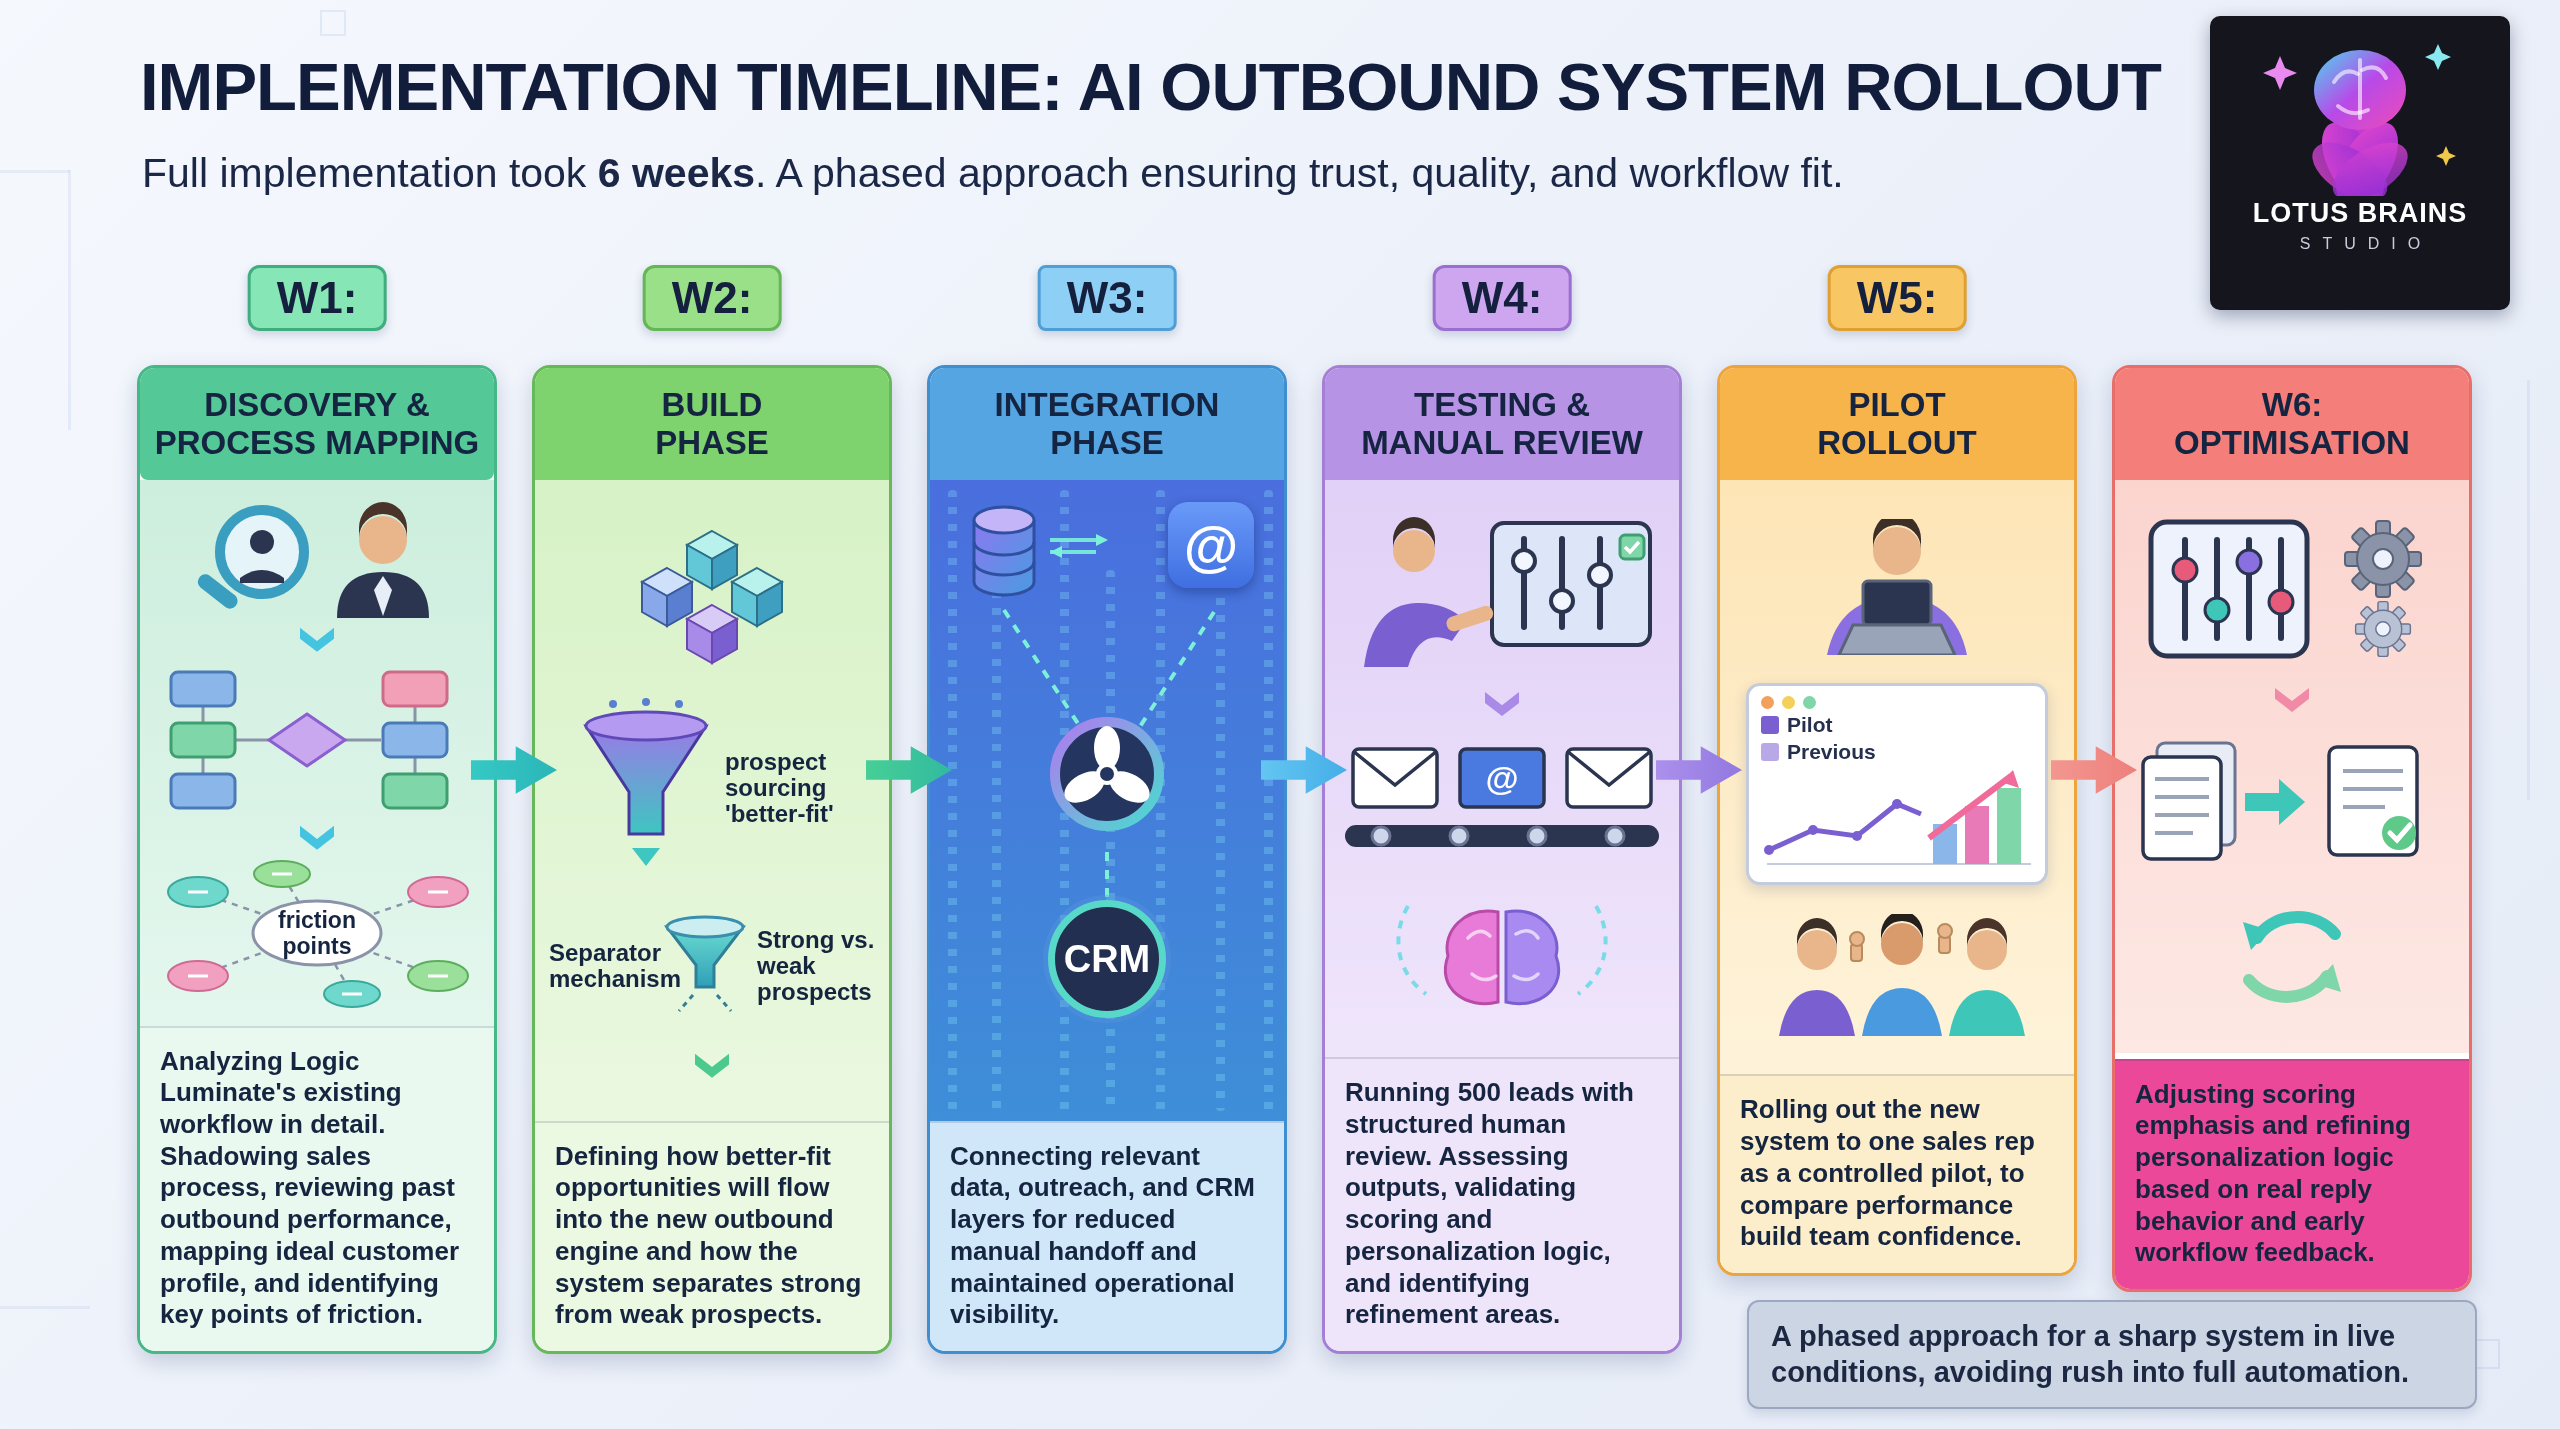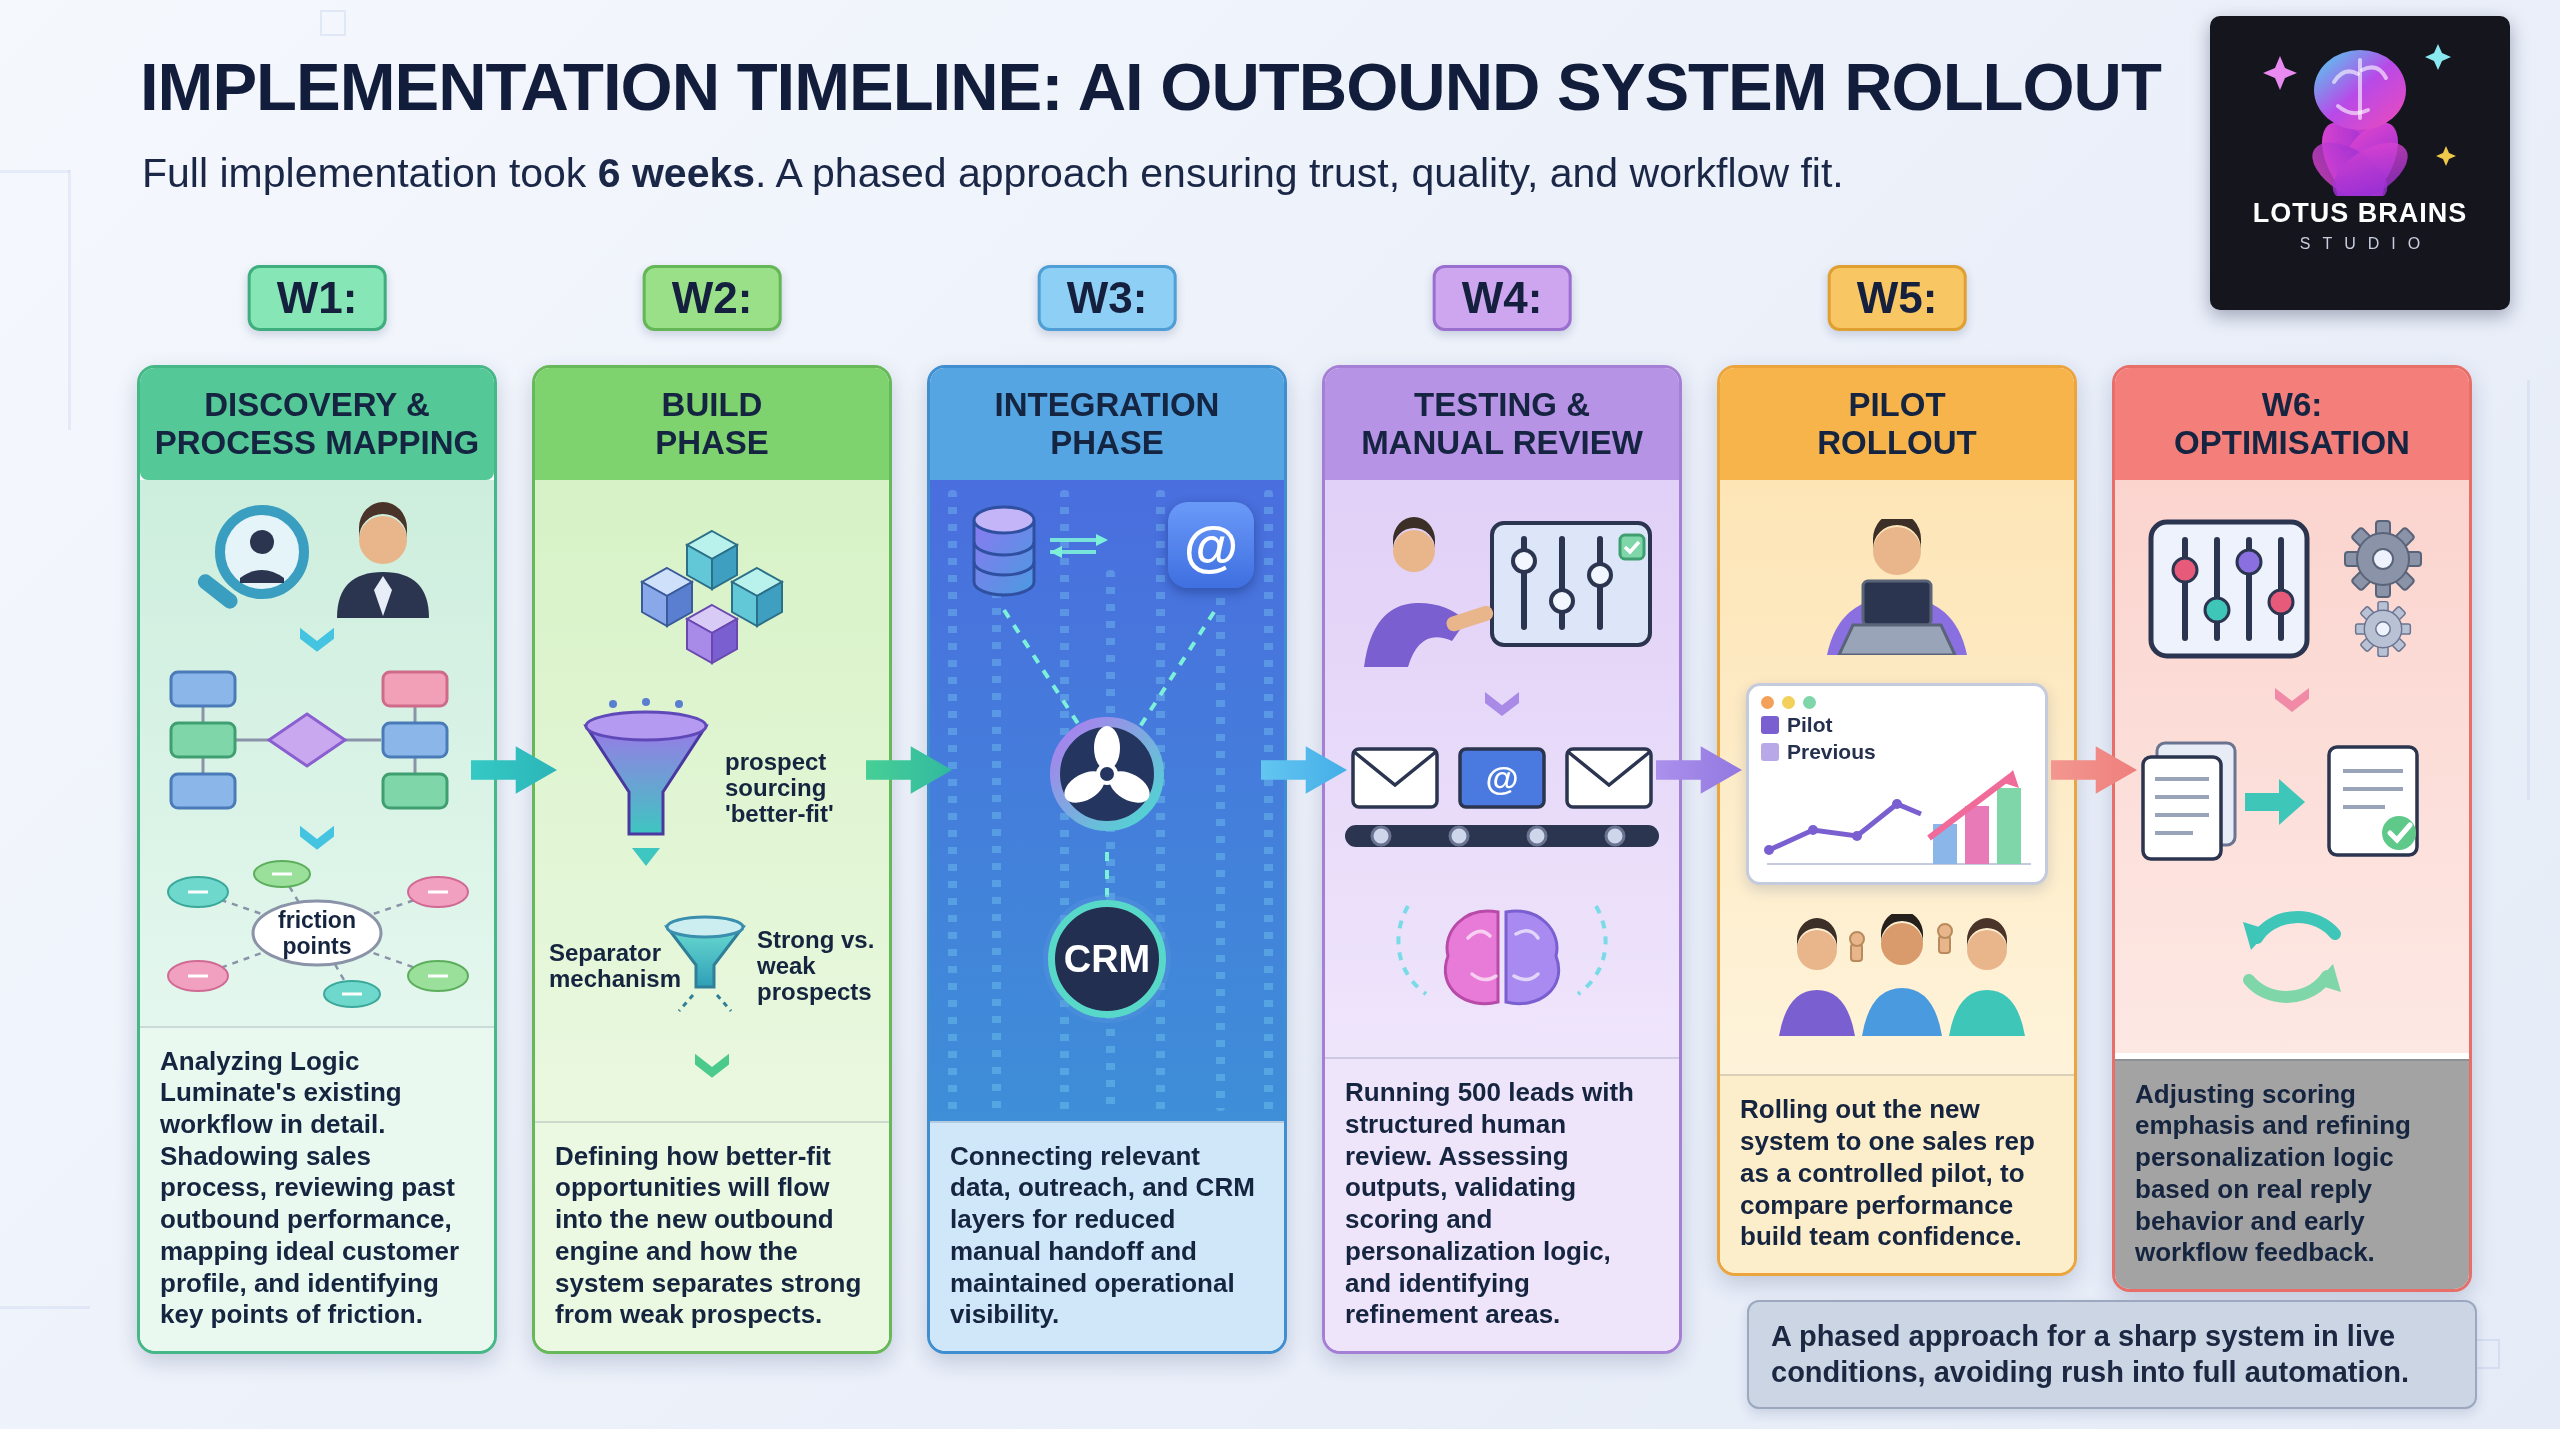--- a/index.html
+++ b/index.html
@@ -26,21 +26,21 @@
   .logo-sub { color:#c9cede; font-size:16px; letter-spacing:12px; margin-top:6px; padding-left:12px; }
 
   
   .columns { position:absolute; left:137px; top:265px; display:flex; gap:35px; }
   .col { width:360px; position:relative; padding-top:100px; }
   .badge { position:absolute; top:0; left:50%; transform:translateX(-50%); font-size:44px; font-weight:bold;
            color:#15203e; padding:5px 26px; border-radius:12px; border:3px solid; white-space:nowrap;
            box-shadow:0 4px 10px rgba(30,50,100,.18); }
   .b1 { background:#86e6b6; border-color:#3fae7e; }
   .b2 { background:#9ae089; border-color:#64b656; }
-  .b3 { background:#8ed0f5; border-color:#4f9ed6; }
+  .b3 { background:#8ed0f5; border-color:#4f9ed6;border-radius:8px; }
   .b4 { background:#cda6ef; border-color:#9a6fd0; }
   .b5 { background:#f9c664; border-color:#dfa031; }
 
   .card { display:flex; flex-direction:column; border-radius:18px; overflow:hidden; border:3px solid;
           box-shadow:0 8px 22px rgba(30,50,100,.20); background:#fff; }
   .h-tall { height:989px; } .h-mid { height:927px; } .h-short { height:911px; }
   .card-head { flex:none; height:112px; display:flex; flex-direction:column; justify-content:center; align-items:center;
                font-size:33px; font-weight:bold; color:#142441; line-height:1.14; text-align:center; }
   .card-icons { flex:1; min-height:0; display:flex; flex-direction:column; align-items:center;
                 justify-content:space-evenly; padding:10px 8px; position:relative; }
@@ -51,21 +51,21 @@
   .p1 .card-icons { background:linear-gradient(180deg,#cdeedd,#e4f7ee); } .p1 .card-body { background:#e9f9f0; }
   .p2 .card { border-color:#66b858; } .p2 .card-head { background:#7fd36e; }
   .p2 .card-icons { background:linear-gradient(180deg,#d7f2c6,#eaf8e0); } .p2 .card-body { background:#ecf9e2; }
   .p3 .card { border-color:#3f8fd0; } .p3 .card-head { background:#55a5e2; }
   .p3 .card-icons { background:linear-gradient(180deg,#4a6ede,#3e8ed8); } .p3 .card-body { background:#cfe7f9; }
   .p4 .card { border-color:#a57fd6; } .p4 .card-head { background:#b793e6; }
   .p4 .card-icons { background:linear-gradient(180deg,#e1d0f7,#efe5fb); } .p4 .card-body { background:#efe5fb; }
   .p5 .card { border-color:#eca43d;justify-content:center; } .p5 .card-head { background:#f6b44b; }
   .p5 .card-icons { background:linear-gradient(180deg,#fde5b6,#fef3da); } .p5 .card-body { background:#fdeecb; }
   .p6 .card { border-color:#e86e6a; } .p6 .card-head { background:#f47e7a; }
-  .p6 .card-icons { background:linear-gradient(180deg,#fbd4ce,#fde8e4); } .p6 .card-body { background:#a3a3a3;margin-top:6px; }
+  .p6 .card-icons { background:linear-gradient(180deg,#fbd4ce,#fde8e4); } .p6 .card-body { background:#ec4899;margin-top:6px; }
 
   
   .arrow { position:absolute; top:743px; width:86px; height:54px;
            clip-path:polygon(0 32%,52% 32%,52% 6%,100% 50%,52% 94%,52% 68%,0 68%); }
   .a1 { left:471px;  background:linear-gradient(90deg,#35c9c4,#2bb5b8); }
   .a2 { left:866px;  background:linear-gradient(90deg,#47cf96,#31b9a0); }
   .a3 { left:1261px; background:linear-gradient(90deg,#63c6f1,#45aee8); }
   .a4 { left:1656px; background:linear-gradient(90deg,#ab90ec,#9278e0); }
   .a5 { left:2051px; background:linear-gradient(90deg,#f39790,#ee7f7c); }
 

